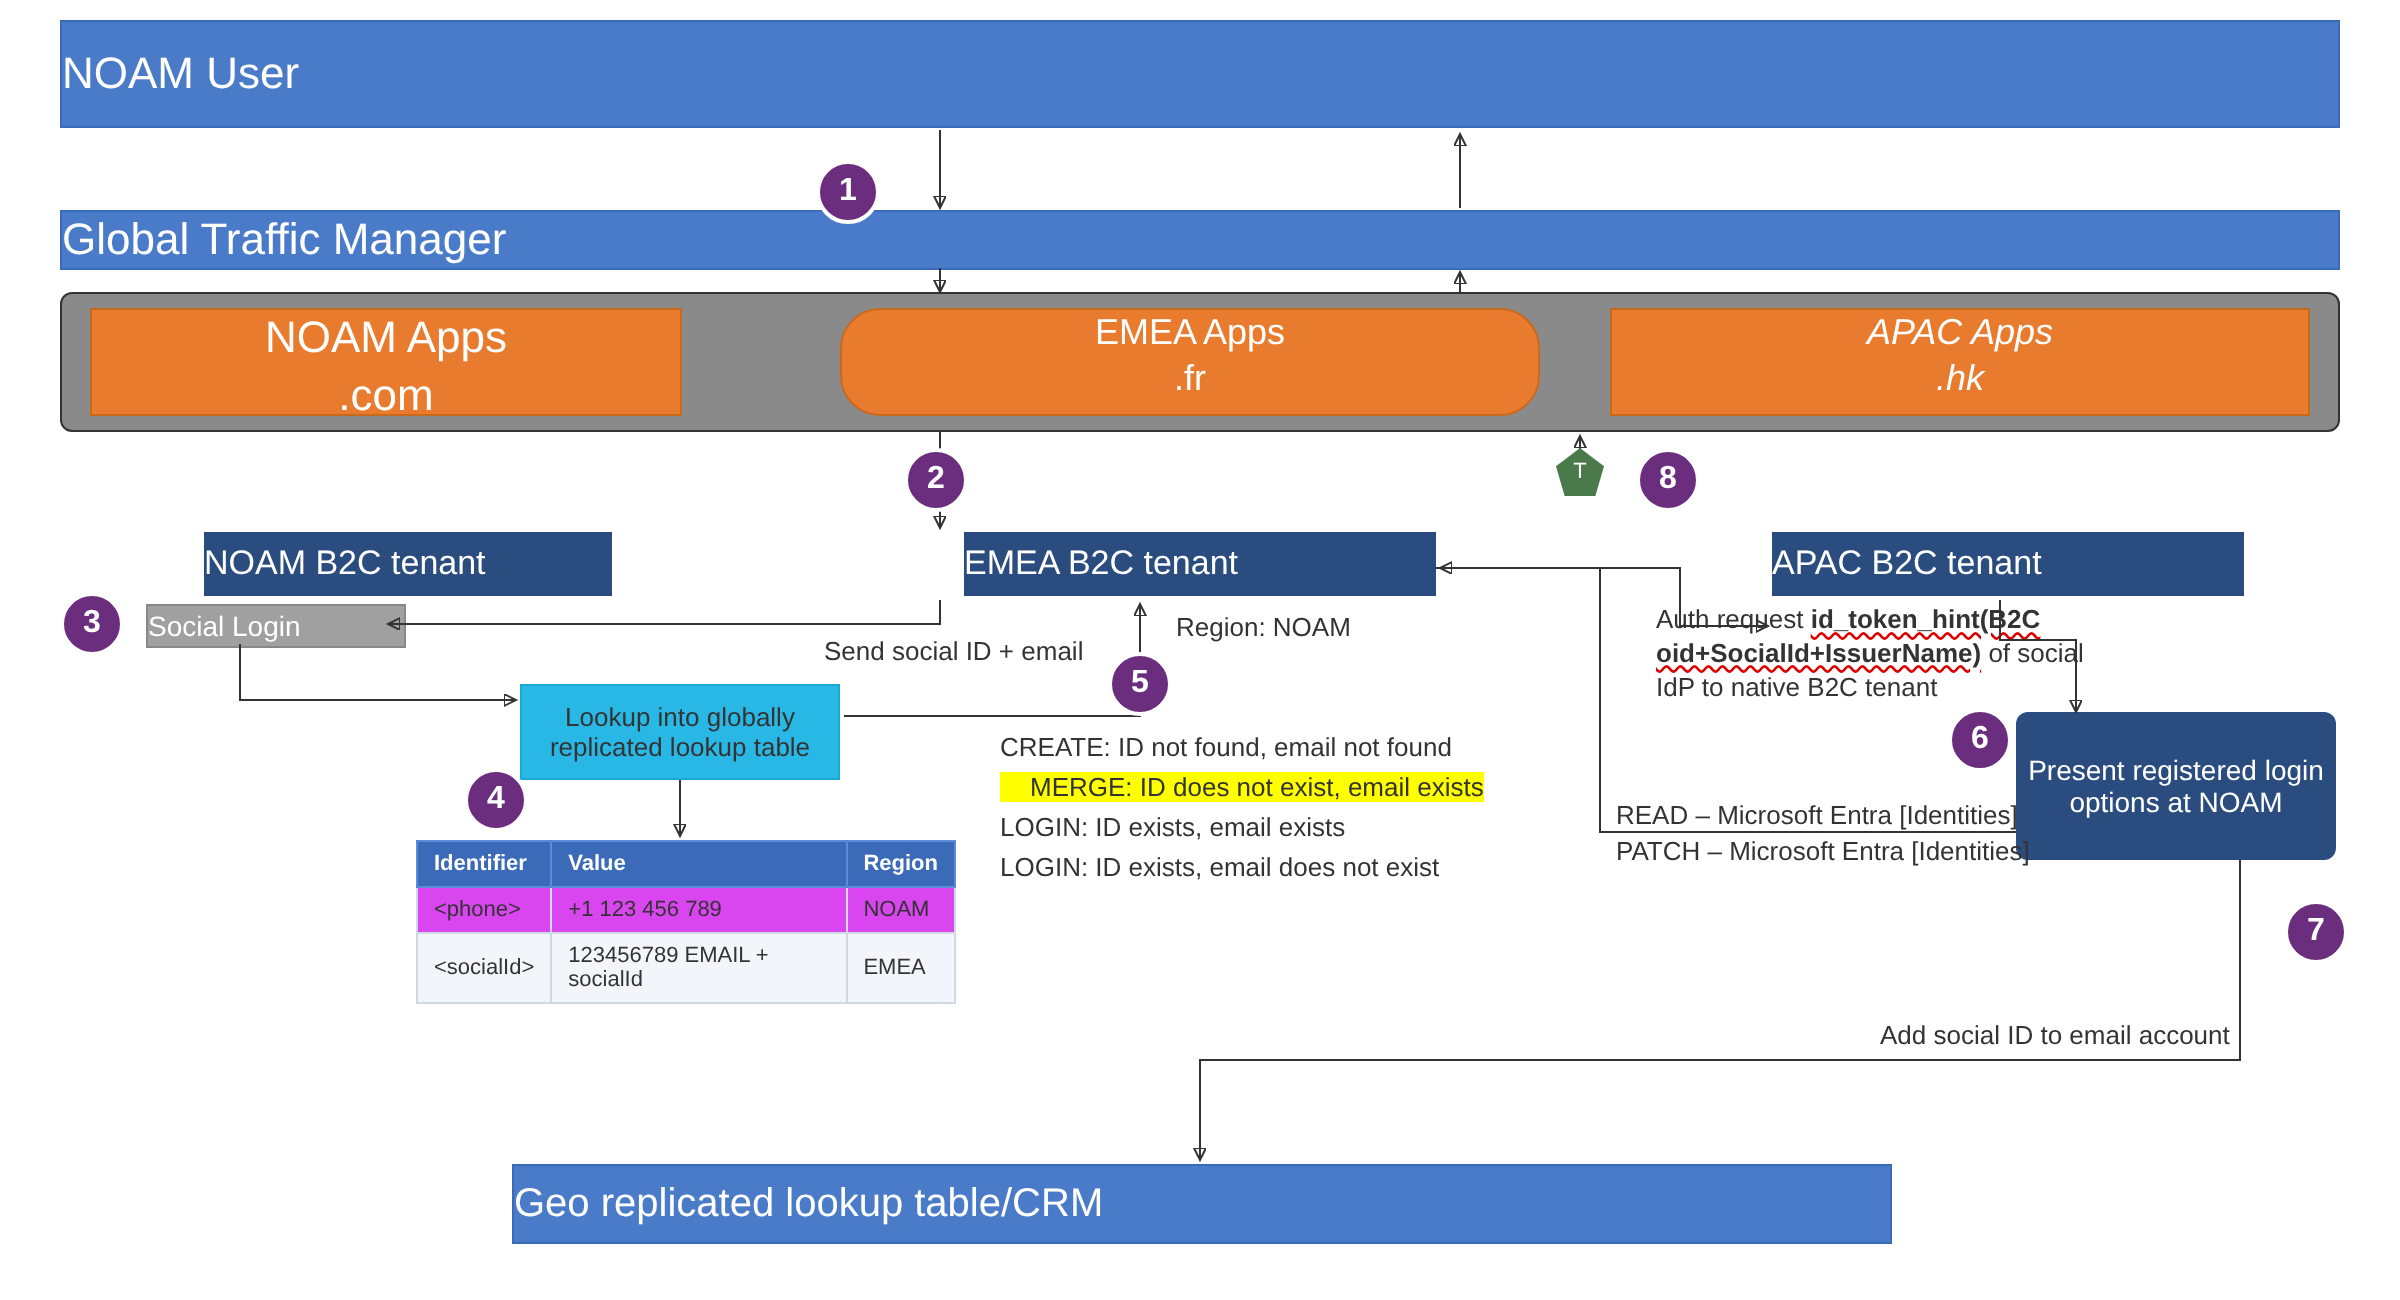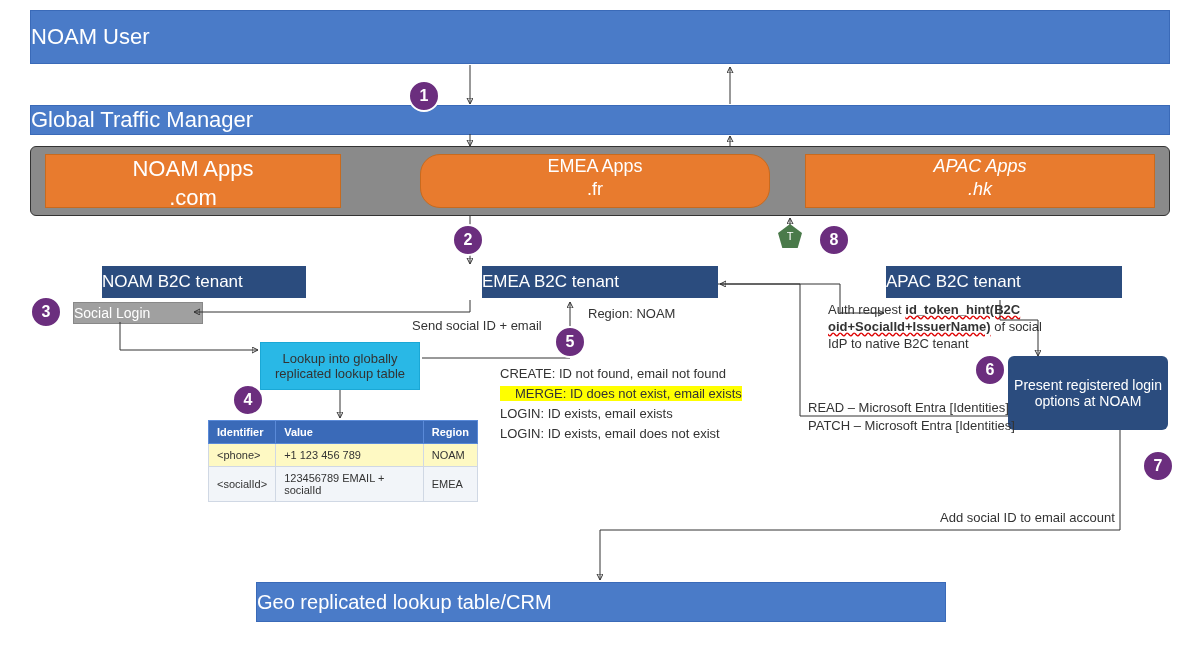--- a/index.html
+++ b/index.html
@@ -11,21 +11,21 @@
   .darkblue-box { background: #2B4C7E; }
   .gray-box { background: #a0a0a0; border: 1px solid #888; }
   .cyan-box { background: #29B8E6; border: 1px solid #1aa8d6; }
   .step-badge { position: absolute; width: 32px; height: 32px; border-radius: 50%; background: #6B2E7E; color: #fff; display: flex; align-items: center; justify-content: center; font-size: 16px; font-weight: 600; border: 2px solid #fff; z-index: 50; }
   .pentagon { position: absolute; width: 24px; height: 24px; background: #4a7a4a; clip-path: polygon(50% 0%, 100% 38%, 82% 100%, 18% 100%, 0% 38%); display: flex; align-items: center; justify-content: center; color: #fff; font-size: 11px; z-index: 49; }
   .label { position: absolute; color: #333; font-size: 13px; }
   .highlight { background: #ffff00; padding-left: 15px; }
   .underline-red { text-decoration: underline wavy #d00; }
   table.lookup { position: absolute; border-collapse: collapse; font-size: 11px; }
   table.lookup th { background: #3a6ab8; color: #fff; padding: 5px 8px; text-align: left; font-weight: 600; border: 1px solid #5a8ad8; }
-  table.lookup td { background: #fef9c3; color: #333; padding: 5px 8px; border: 1px solid #d0d8e4; }
+  table.lookup td { background: #d946ef; color: #333; padding: 5px 8px; border: 1px solid #d0d8e4; }
   table.lookup tr:nth-child(even) td { background: #f2f5f9; }
   svg.arrows { position: absolute; top: 0; left: 0; width: 1200px; height: 650px; pointer-events: none; z-index: 5; }
   .arrows line, .arrows path { stroke: #333; stroke-width: 1; fill: none; }
   .two-line { flex-direction: column; line-height: 1.3; }
 </style>
 </head>
 <body>
 
 <svg class="arrows">
   <defs>

